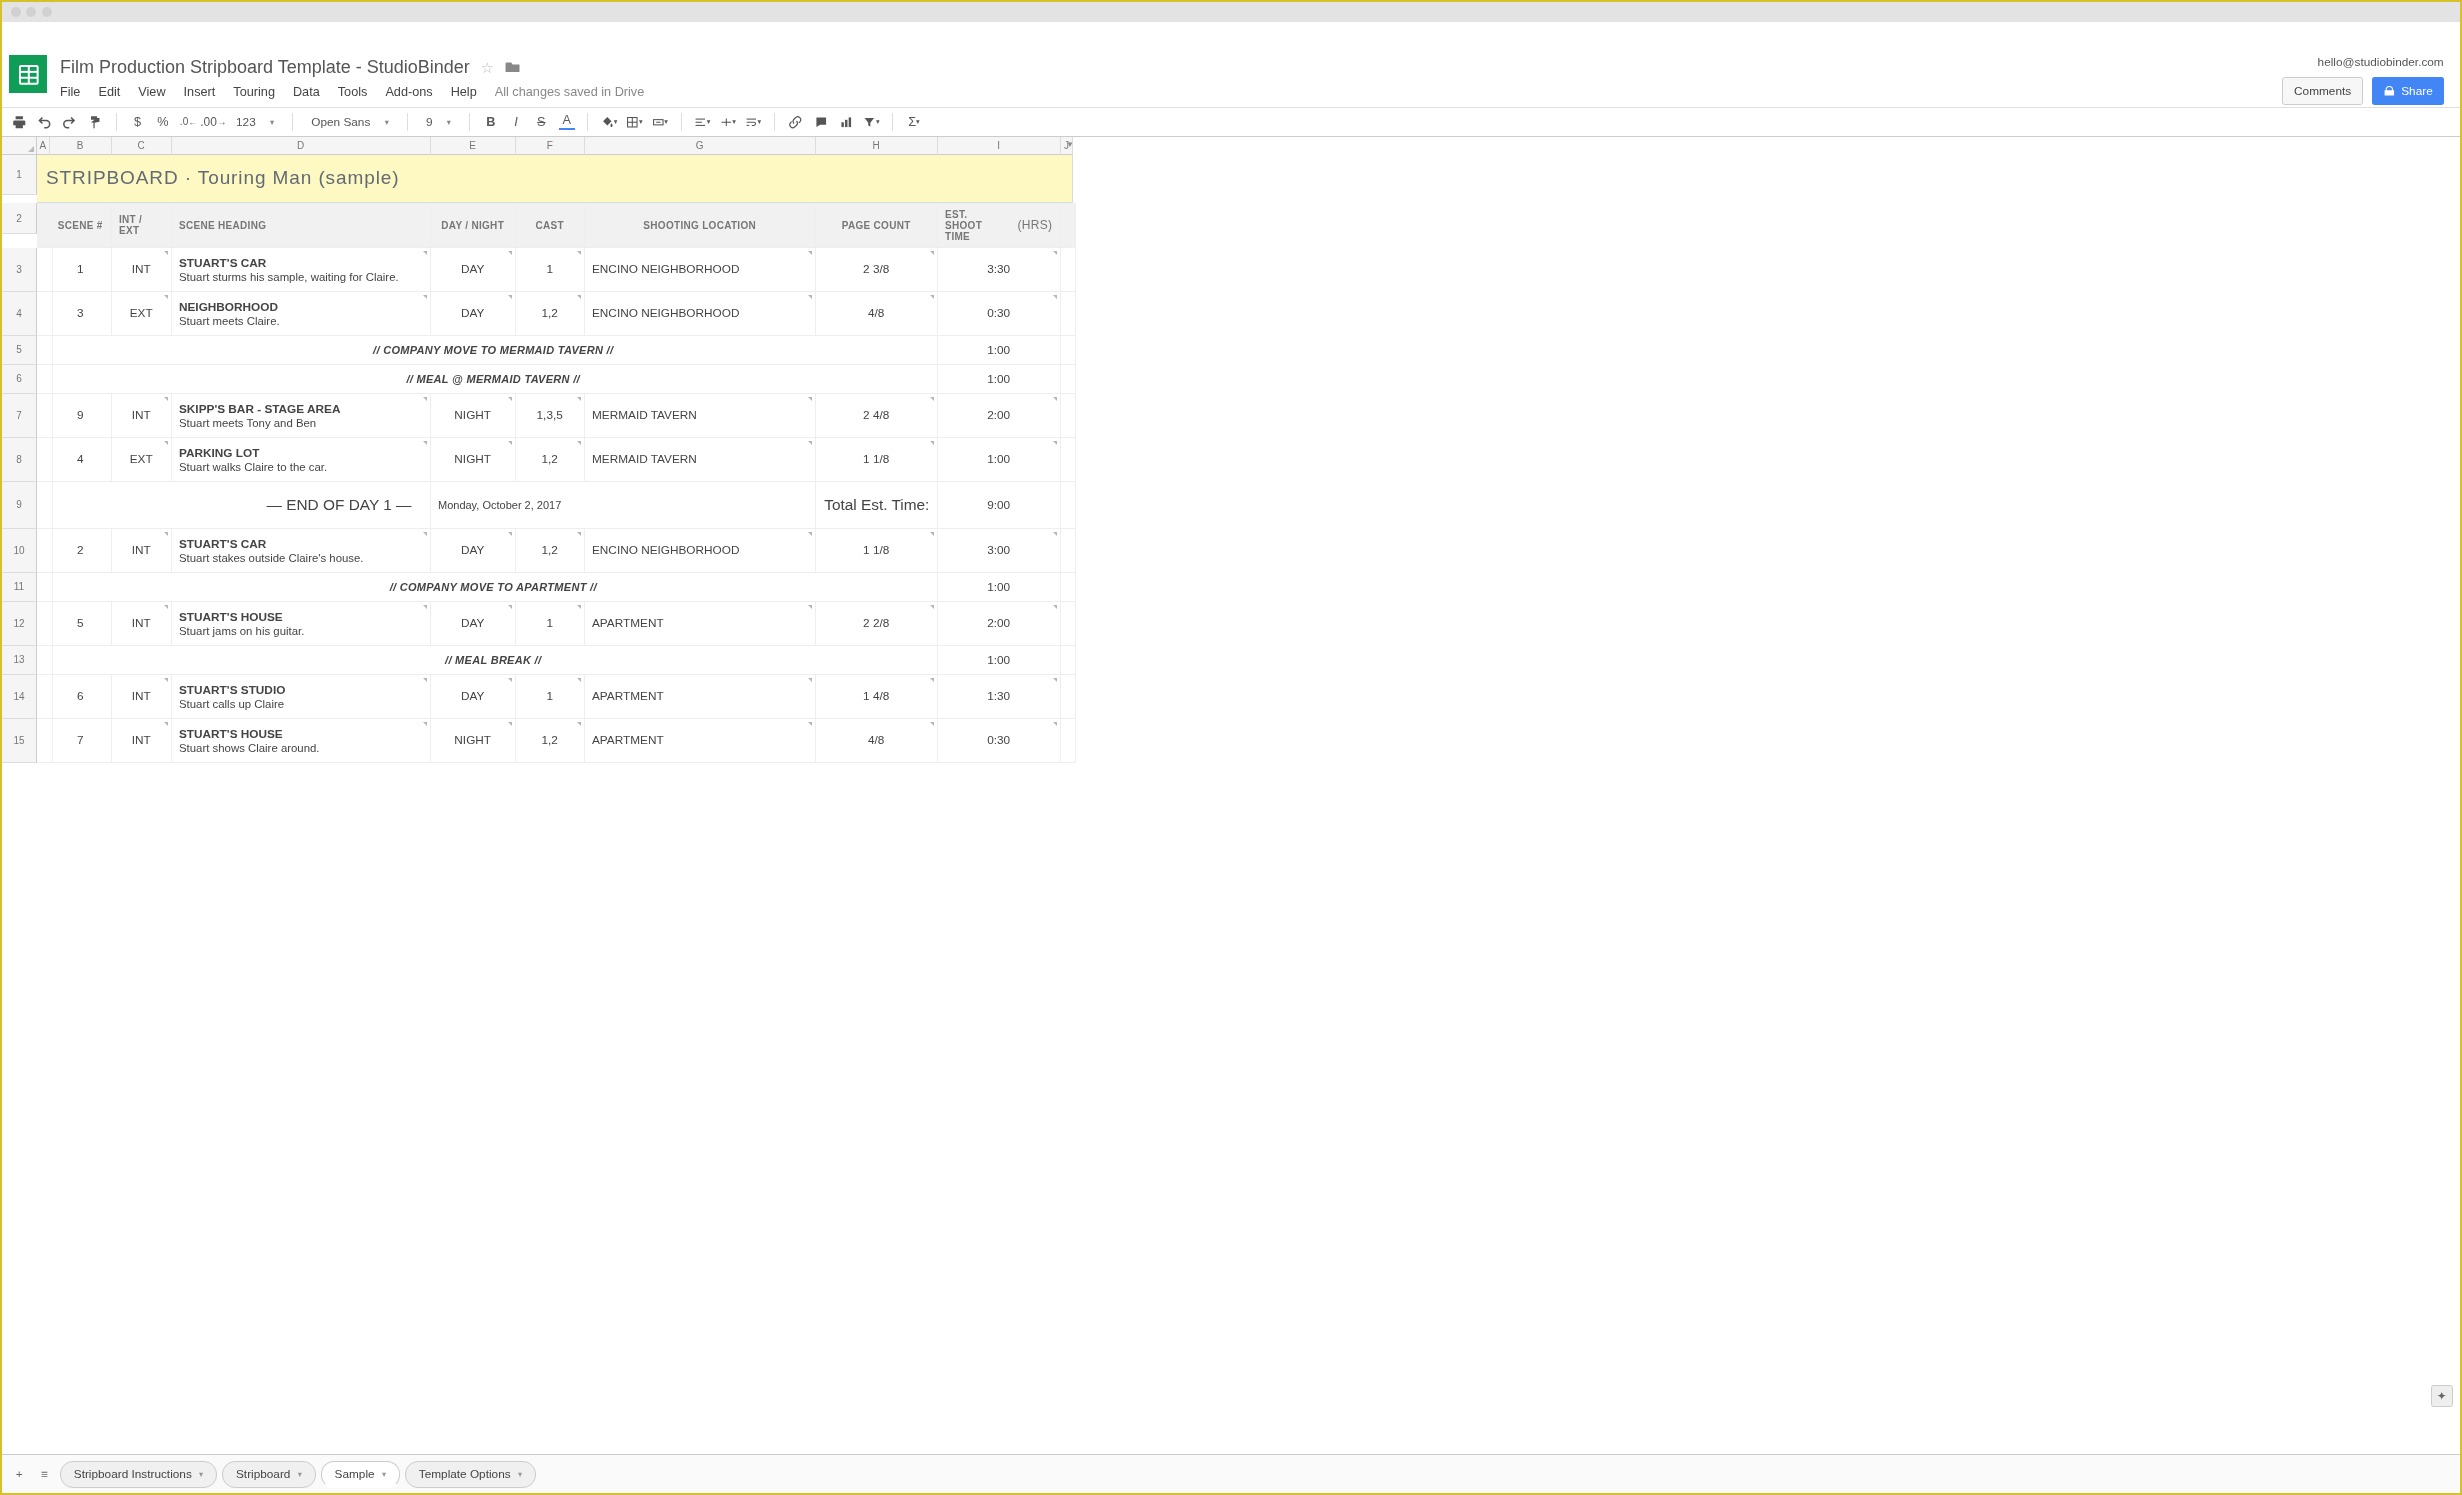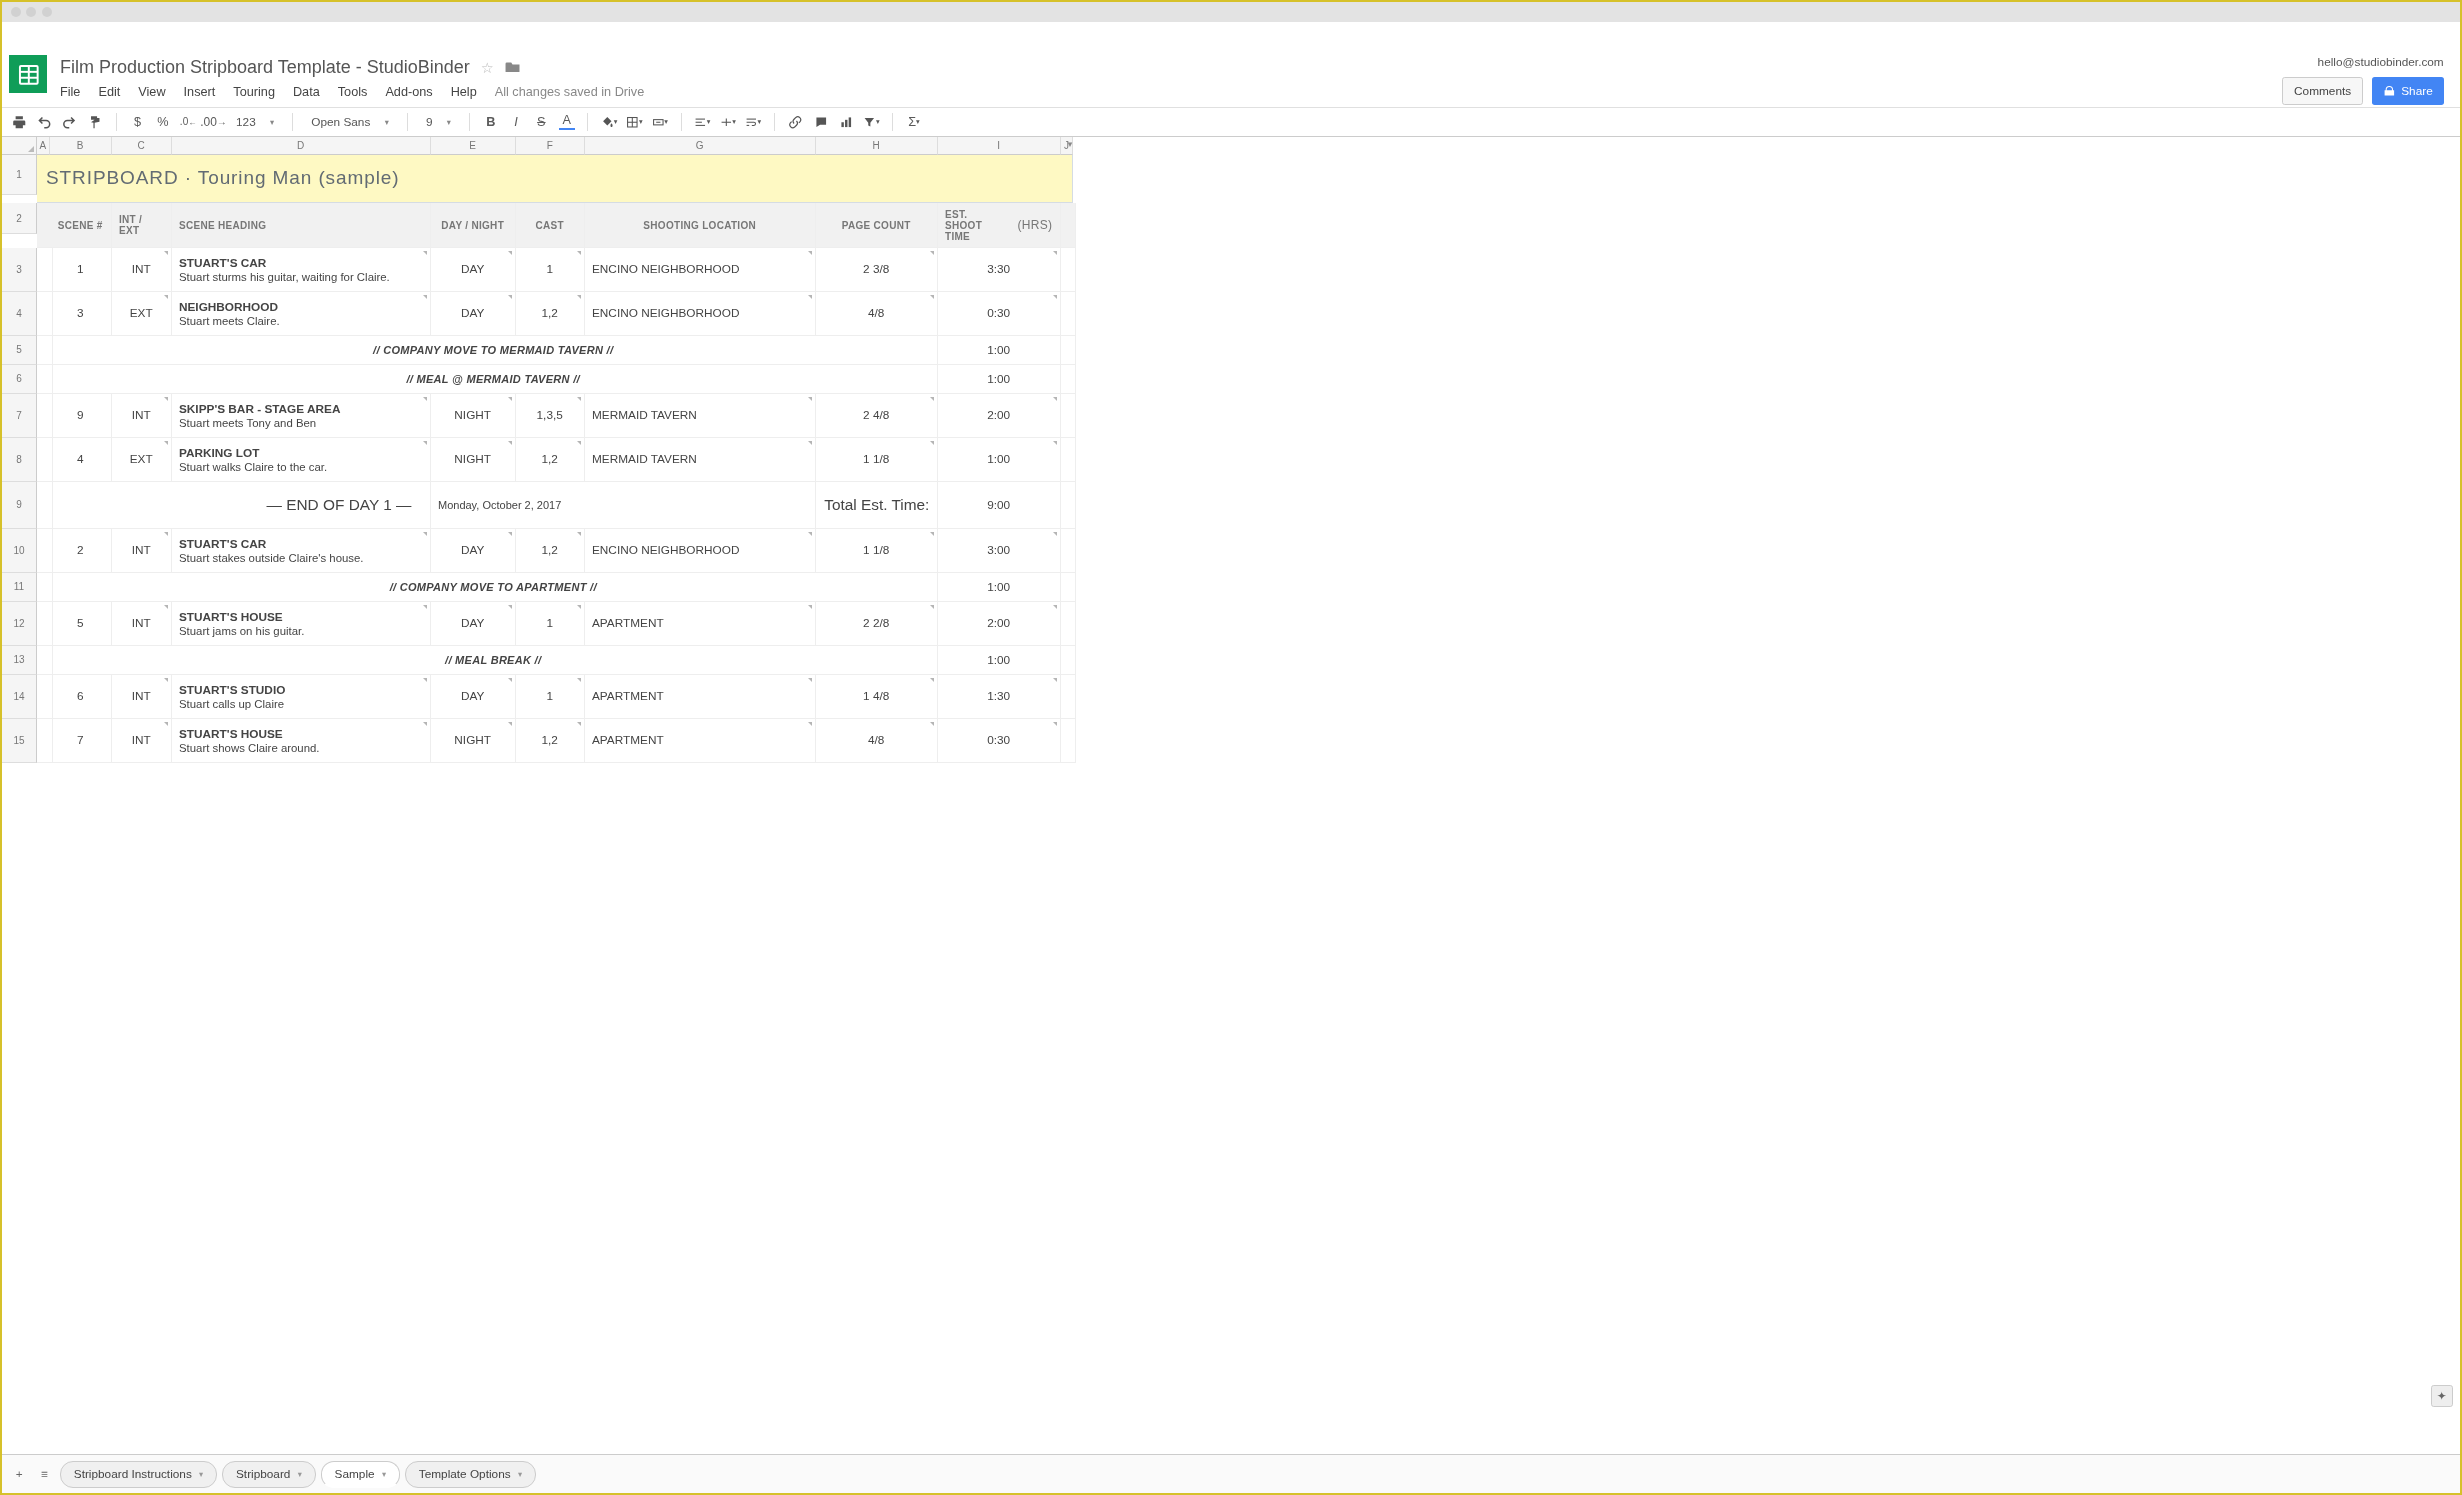--- a/index.html
+++ b/index.html
@@ -270,21 +270,21 @@
         <div class="cell head center">SHOOTING LOCATION</div>
         <div class="cell head center">PAGE COUNT</div>
         <div class="cell head center">EST. SHOOT TIME<small>(HRS)</small></div>
         <div class="cell head"></div>
         <div class="rowhead" style="height:44px">3</div>
         <div class="cell"></div>
         <div class="cell center">1</div>
         <div class="cell center">INT<span class="dn"></span></div>
         <div class="cell twoline">
           <span class="scene-head">STUART'S CAR</span>
-          <span class="scene-desc">Stuart sturms his guitar, waiting for Claire.</span>
+          <span class="scene-desc">Stuart sturms his sample, waiting for Claire.</span>
           <span class="dn"></span>
         </div>
         <div class="cell center">DAY<span class="dn"></span></div>
         <div class="cell center">1<span class="dn"></span></div>
         <div class="cell">ENCINO NEIGHBORHOOD<span class="dn"></span></div>
         <div class="cell center">2 3/8<span class="dn"></span></div>
         <div class="cell center">3:30<span class="dn"></span></div>
         <div class="cell"></div>
         <div class="rowhead" style="height:44px">4</div>
         <div class="cell"></div>

